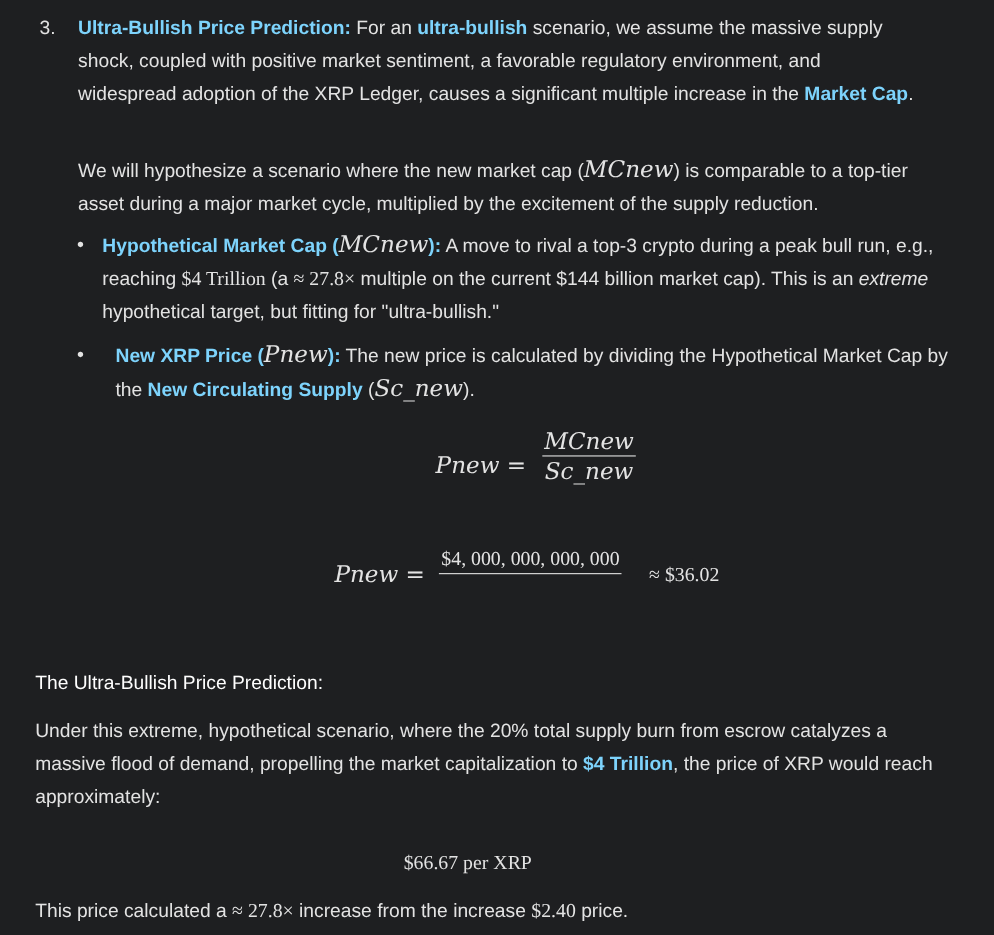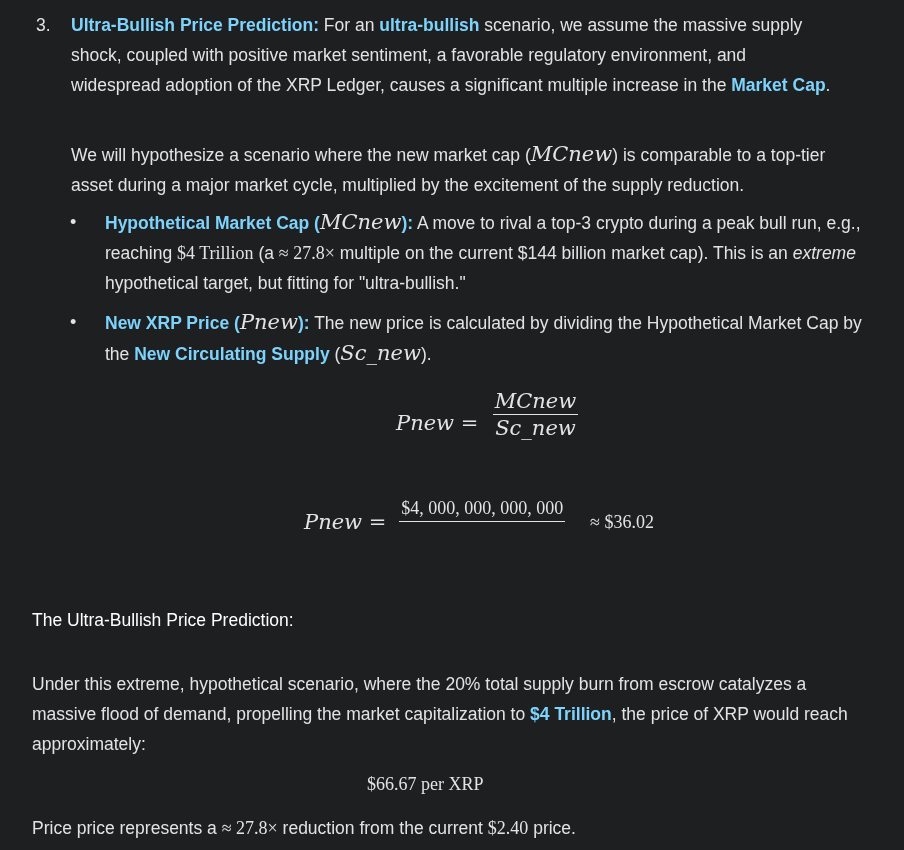--- a/index.html
+++ b/index.html
@@ -11,27 +11,27 @@
     position:relative;
   }
   b, .bold { color:#7dd3fc; font-weight:bold; }
   .math { font-family:"DejaVu Serif", "Liberation Serif", serif; font-style:italic; font-size:21px; }
   .mathr { font-family:"Liberation Serif", "DejaVu Serif", serif; font-size:18px; }
   .abs { position:absolute; }
   .num { left:36px; top:10px; }
   .p1 { left:71px; top:10px; width:760px; }
   .p2 { left:71px; top:139px; width:770px; }
   .bullet { position:absolute; left:70px; font-size:18px; }
-  .b1 { left:105px; top:207px; width:760px; }
+  .b1 { left:93px; top:207px; width:760px; }
   .b2 { left:105px; top:307px; width:760px; }
   .frac { display:inline-flex; flex-direction:column; align-items:center; vertical-align:middle; }
   .frac .n { border-bottom:1.3px solid #e3e3e3; padding:0 2px; line-height:26px; }
   .frac .d { line-height:26px; padding:0 4px; }
   .h3 { left:32px; top:605px; font-weight:normal; color:#ffffff; }
-  .p3 { left:32px; top:649px; width:820px;margin-top:20px; }
+  .p3 { left:32px; top:649px; width:820px; }
   .p4 { left:32px; top:813px; width:820px; }
 </style>
 </head>
 <body>
 
 <div class="abs num">3.</div>
 <div class="abs p1"><b>Ultra-Bullish Price Prediction:</b><span> For an </span><b>ultra-bullish</b><span> scenario, we assume the massive supply shock, coupled with positive market sentiment, a favorable regulatory environment, and widespread adoption of the XRP Ledger, causes a significant multiple increase in the </span><b>Market Cap</b><span>.</span></div>
 
 <div class="abs p2"><span>We will hypothesize a scenario where the new market cap (</span><span class="math">MCnew</span><span>) is comparable to a top-tier asset during a major market cycle, multiplied by the excitement of the supply reduction.</span></div>
 
@@ -55,13 +55,13 @@
       <span class="n mathr">$4, 000, 000, 000, 000</span>
     </span>
   <span class="mathr" style="vertical-align:middle;margin-left:20px;position:relative;top:14px;">≈ $36.02</span>
 </div>
 
 <div class="abs h3">The Ultra-Bullish Price Prediction:</div>
 <div class="abs p3"><span>Under this extreme, hypothetical scenario, where the 20% total supply burn from escrow catalyzes a massive flood of demand, propelling the market capitalization to </span><b>$4 Trillion</b><span>, the price of XRP would reach approximately:</span></div>
 
 <div class="abs mathr" style="left:367px;top:769px;">$66.67 per XRP</div>
 
-<div class="abs p4"><span>Price price represents a </span><span class="mathr">≈ 27.8×</span><span> reduction from the current </span><span class="mathr">$2.40</span><span> price.</span></div>
+<div class="abs p4"><span>This price calculated a </span><span class="mathr">≈ 27.8×</span><span> increase from the increase </span><span class="mathr">$2.40</span><span> price.</span></div>
 
 </body></html>

